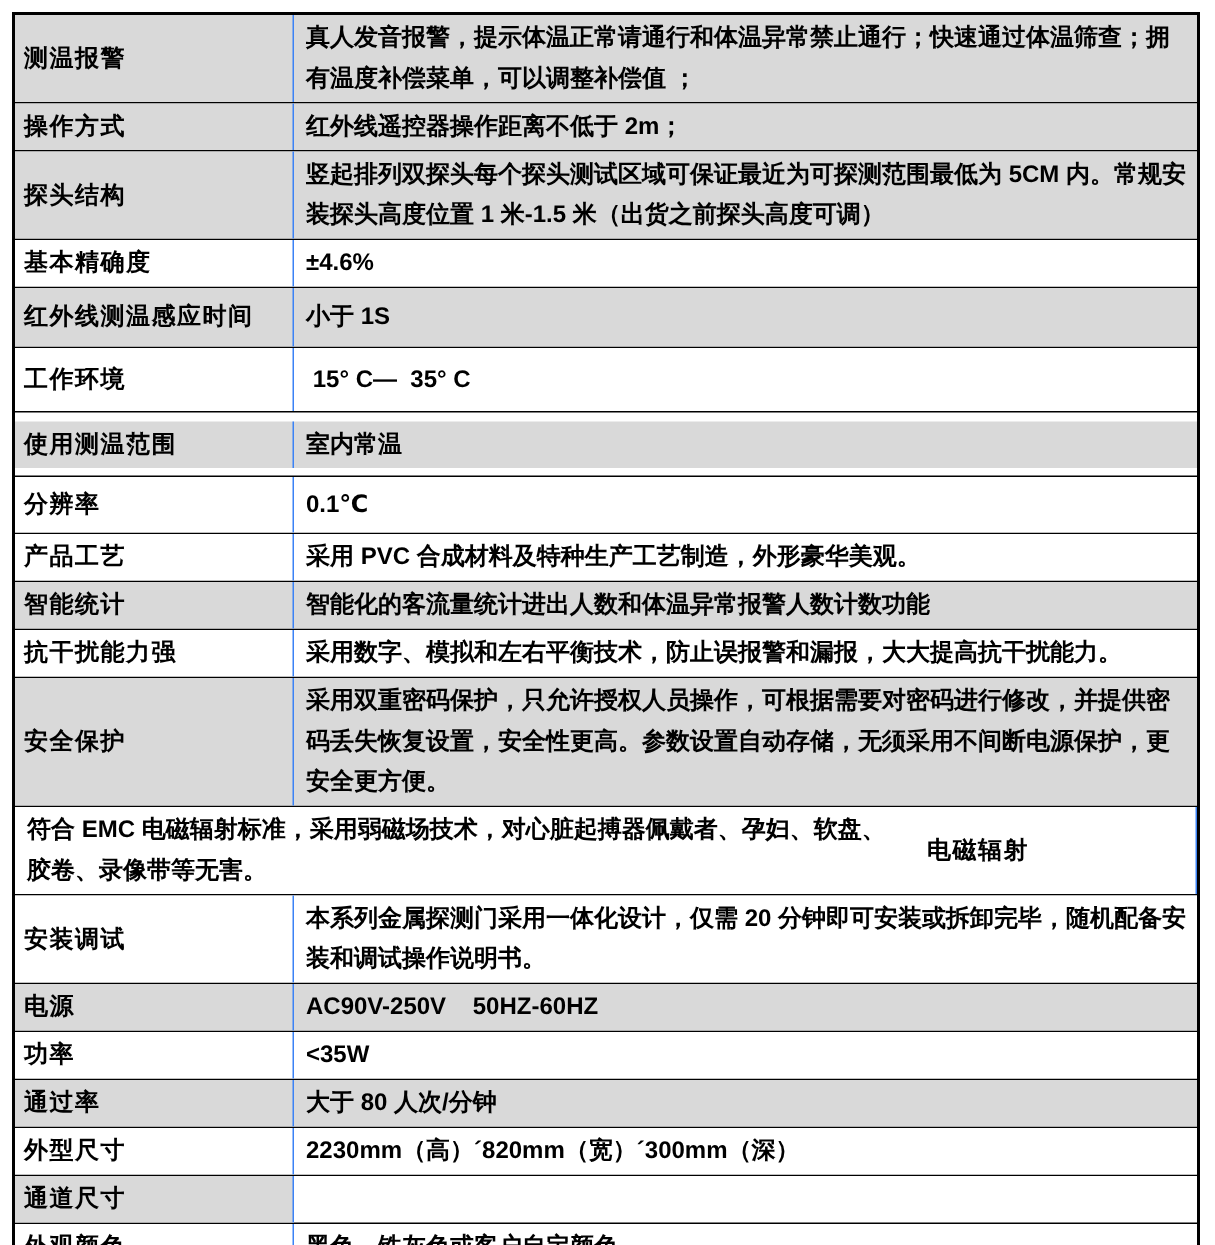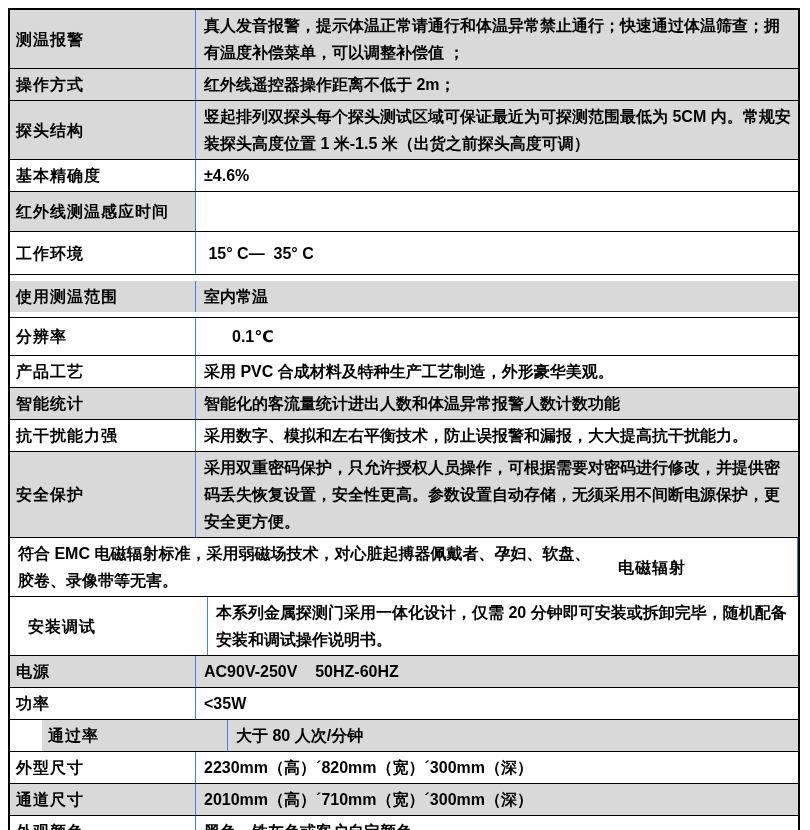--- a/index.html
+++ b/index.html
@@ -58,30 +58,30 @@
     white-space: pre-wrap;
   }
   
   .row:nth-child(1)  { min-height: 55px; }
   .row:nth-child(2)  { min-height: 28px; align-items: center; }
   .row:nth-child(3)  { min-height: 55px; }
   .row:nth-child(4)  { min-height: 30px; }
   .row:nth-child(5)  { min-height: 40px; }
   .row:nth-child(6)  { min-height: 43px; }
   .row:nth-child(7)  { min-height: 43px; align-items: center; }
-  .row:nth-child(8)  { min-height: 38px; gap: 28px; }
+  .row:nth-child(8)  { min-height: 38px; }
   .row:nth-child(9)  { min-height: 30px; }
   .row:nth-child(10) { min-height: 28px; }
   .row:nth-child(11) { min-height: 29px; justify-content: flex-end; }
   .row:nth-child(12) { min-height: 78px; }
   .row:nth-child(13) { min-height: 56px; }
-  .row:nth-child(14) { min-height: 55px; padding-left: 12px; }
+  .row:nth-child(14) { min-height: 55px; }
   .row:nth-child(15) { min-height: 28px; }
   .row:nth-child(16) { min-height: 28px; }
-  .row:nth-child(17) { min-height: 28px; padding-left: 32px; }
+  .row:nth-child(17) { min-height: 28px; }
   .row:nth-child(18) { min-height: 28px; }
   .row:nth-child(19) { min-height: 28px; }
   .row:nth-child(20) { min-height: 27px; }
   .row:nth-child(21) { min-height: 33px; }
 </style>
 </head>
 <body>
 
 <div class="page">
   <div class="spec-table" id="spec-table">
@@ -100,20 +100,21 @@
     <div class="cell value">竖起排列双探头每个探头测试区域可保证最近为可探测范围最低为 5CM 内。常规安装探头高度位置 1 米-1.5 米（出货之前探头高度可调）</div>
   </div>
 
   <div class="row">
     <div class="cell label">基本精确度</div>
     <div class="cell value">±4.6%</div>
   </div>
 
   <div class="row shaded">
     <div class="cell label">红外线测温感应时间</div>
+    <div class="cell value">小于 1S</div>
   </div>
 
   <div class="row">
     <div class="cell label">工作环境</div>
     <div class="cell value"> 15° C—  35° C</div>
   </div>
 
   <div class="row shaded">
     <div class="cell label">使用测温范围</div>
     <div class="cell value">室内常温</div>
@@ -169,21 +170,20 @@
     <div class="cell value">大于 80 人次/分钟</div>
   </div>
 
   <div class="row">
     <div class="cell label">外型尺寸</div>
     <div class="cell value">2230mm（高）´820mm（宽）´300mm（深）</div>
   </div>
 
   <div class="row shaded">
     <div class="cell label">通道尺寸</div>
-    <div class="cell value">2010mm（高）´710mm（宽）´300mm（深）</div>
   </div>
 
   <div class="row">
     <div class="cell label">外观颜色</div>
     <div class="cell value">黑色，铁灰色或客户自定颜色</div>
   </div>
 
 </div>
 </div>
 

